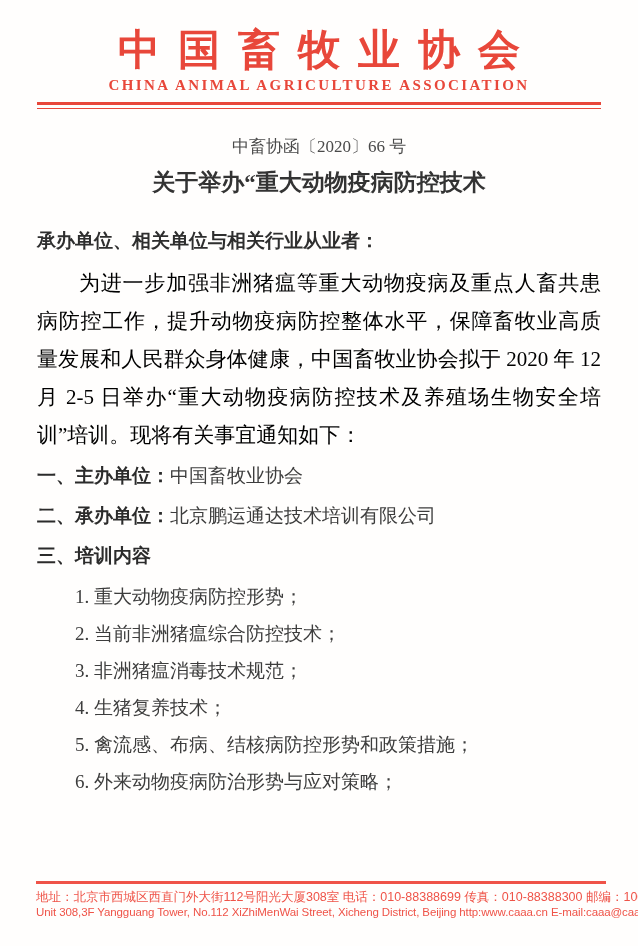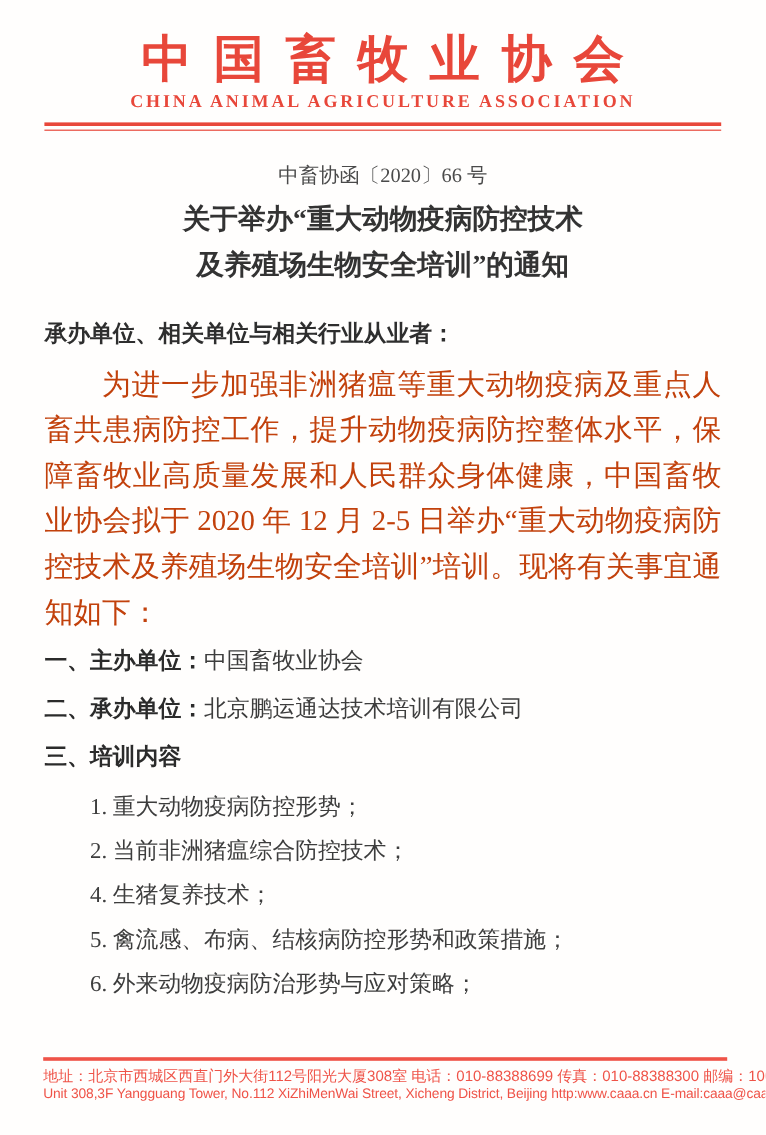--- a/index.html
+++ b/index.html
@@ -65,25 +65,25 @@
   
   .salutation {
     margin: 24px 37px 0;
     font-size: 19px;
     font-weight: bold;
     color: #2e2e2e;
     line-height: 30px;
   }
   .body-paragraph {
     margin: 8px 37px 0;
-    font-size: 24px;
+    font-size: 21px;
     line-height: 38px;
     text-align: justify;
     text-indent: 2em;
-    color: #c2410c;
+    color: #000000;
   }
   .sections { margin: 2px 0 0; }
   .section-row {
     margin: 0 37px;
     font-size: 19px;
     line-height: 40px;
     color: #3d3d3d;
   }
   .section-label { font-weight: bold; color: #2b2b2b; }
   .training-list {
@@ -130,21 +130,20 @@
   <header>
     <div class="org-cn">中国畜牧业协会</div>
     <div class="org-en">CHINA ANIMAL AGRICULTURE ASSOCIATION</div>
     <div class="double-rule"></div>
   </header>
 
   <div class="doc-number">中畜协函〔2020〕66 号</div>
 
   <h1 class="title">
     <span class="title-line">关于举办“重大动物疫病防控技术</span>
-    <span class="title-line">及养殖场生物安全培训”的通知</span>
   </h1>
 
   <p class="salutation">承办单位、相关单位与相关行业从业者：</p>
 
   <p class="body-paragraph">为进一步加强非洲猪瘟等重大动物疫病及重点人畜共患病防控工作，提升动物疫病防控整体水平，保障畜牧业高质量发展和人民群众身体健康，中国畜牧业协会拟于 2020 年 12 月 2-5 日举办“重大动物疫病防控技术及养殖场生物安全培训”培训。现将有关事宜通知如下：</p>
 
   <div class="sections">
     <div class="section-row">
       <span class="section-label">一、主办单位：</span><span class="section-value">中国畜牧业协会</span>
     </div>
@@ -152,20 +151,21 @@
       <span class="section-label">二、承办单位：</span><span class="section-value">北京鹏运通达技术培训有限公司</span>
     </div>
     <div class="section-row">
       <span class="section-label">三、培训内容</span><span class="section-value"></span>
     </div>
   </div>
 
   <ul class="training-list">
     <li>1. 重大动物疫病防控形势；</li>
     <li>2. 当前非洲猪瘟综合防控技术；</li>
+    <li>3. 非洲猪瘟消毒技术规范；</li>
     <li>4. 生猪复养技术；</li>
     <li>5. 禽流感、布病、结核病防控形势和政策措施；</li>
     <li>6. 外来动物疫病防治形势与应对策略；</li>
   </ul>
 
   <footer class="footer">
     <div class="footer-rule"></div>
     <div class="footer-line1">地址：北京市西城区西直门外大街112号阳光大厦308室  电话：010-88388699  传真：010-88388300  邮编：100044</div>
     <div class="footer-line2">Unit 308,3F Yangguang Tower, No.112 XiZhiMenWai Street, Xicheng District, Beijing  http:www.caaa.cn  E-mail:caaa@caaa.cn</div>
   </footer>

